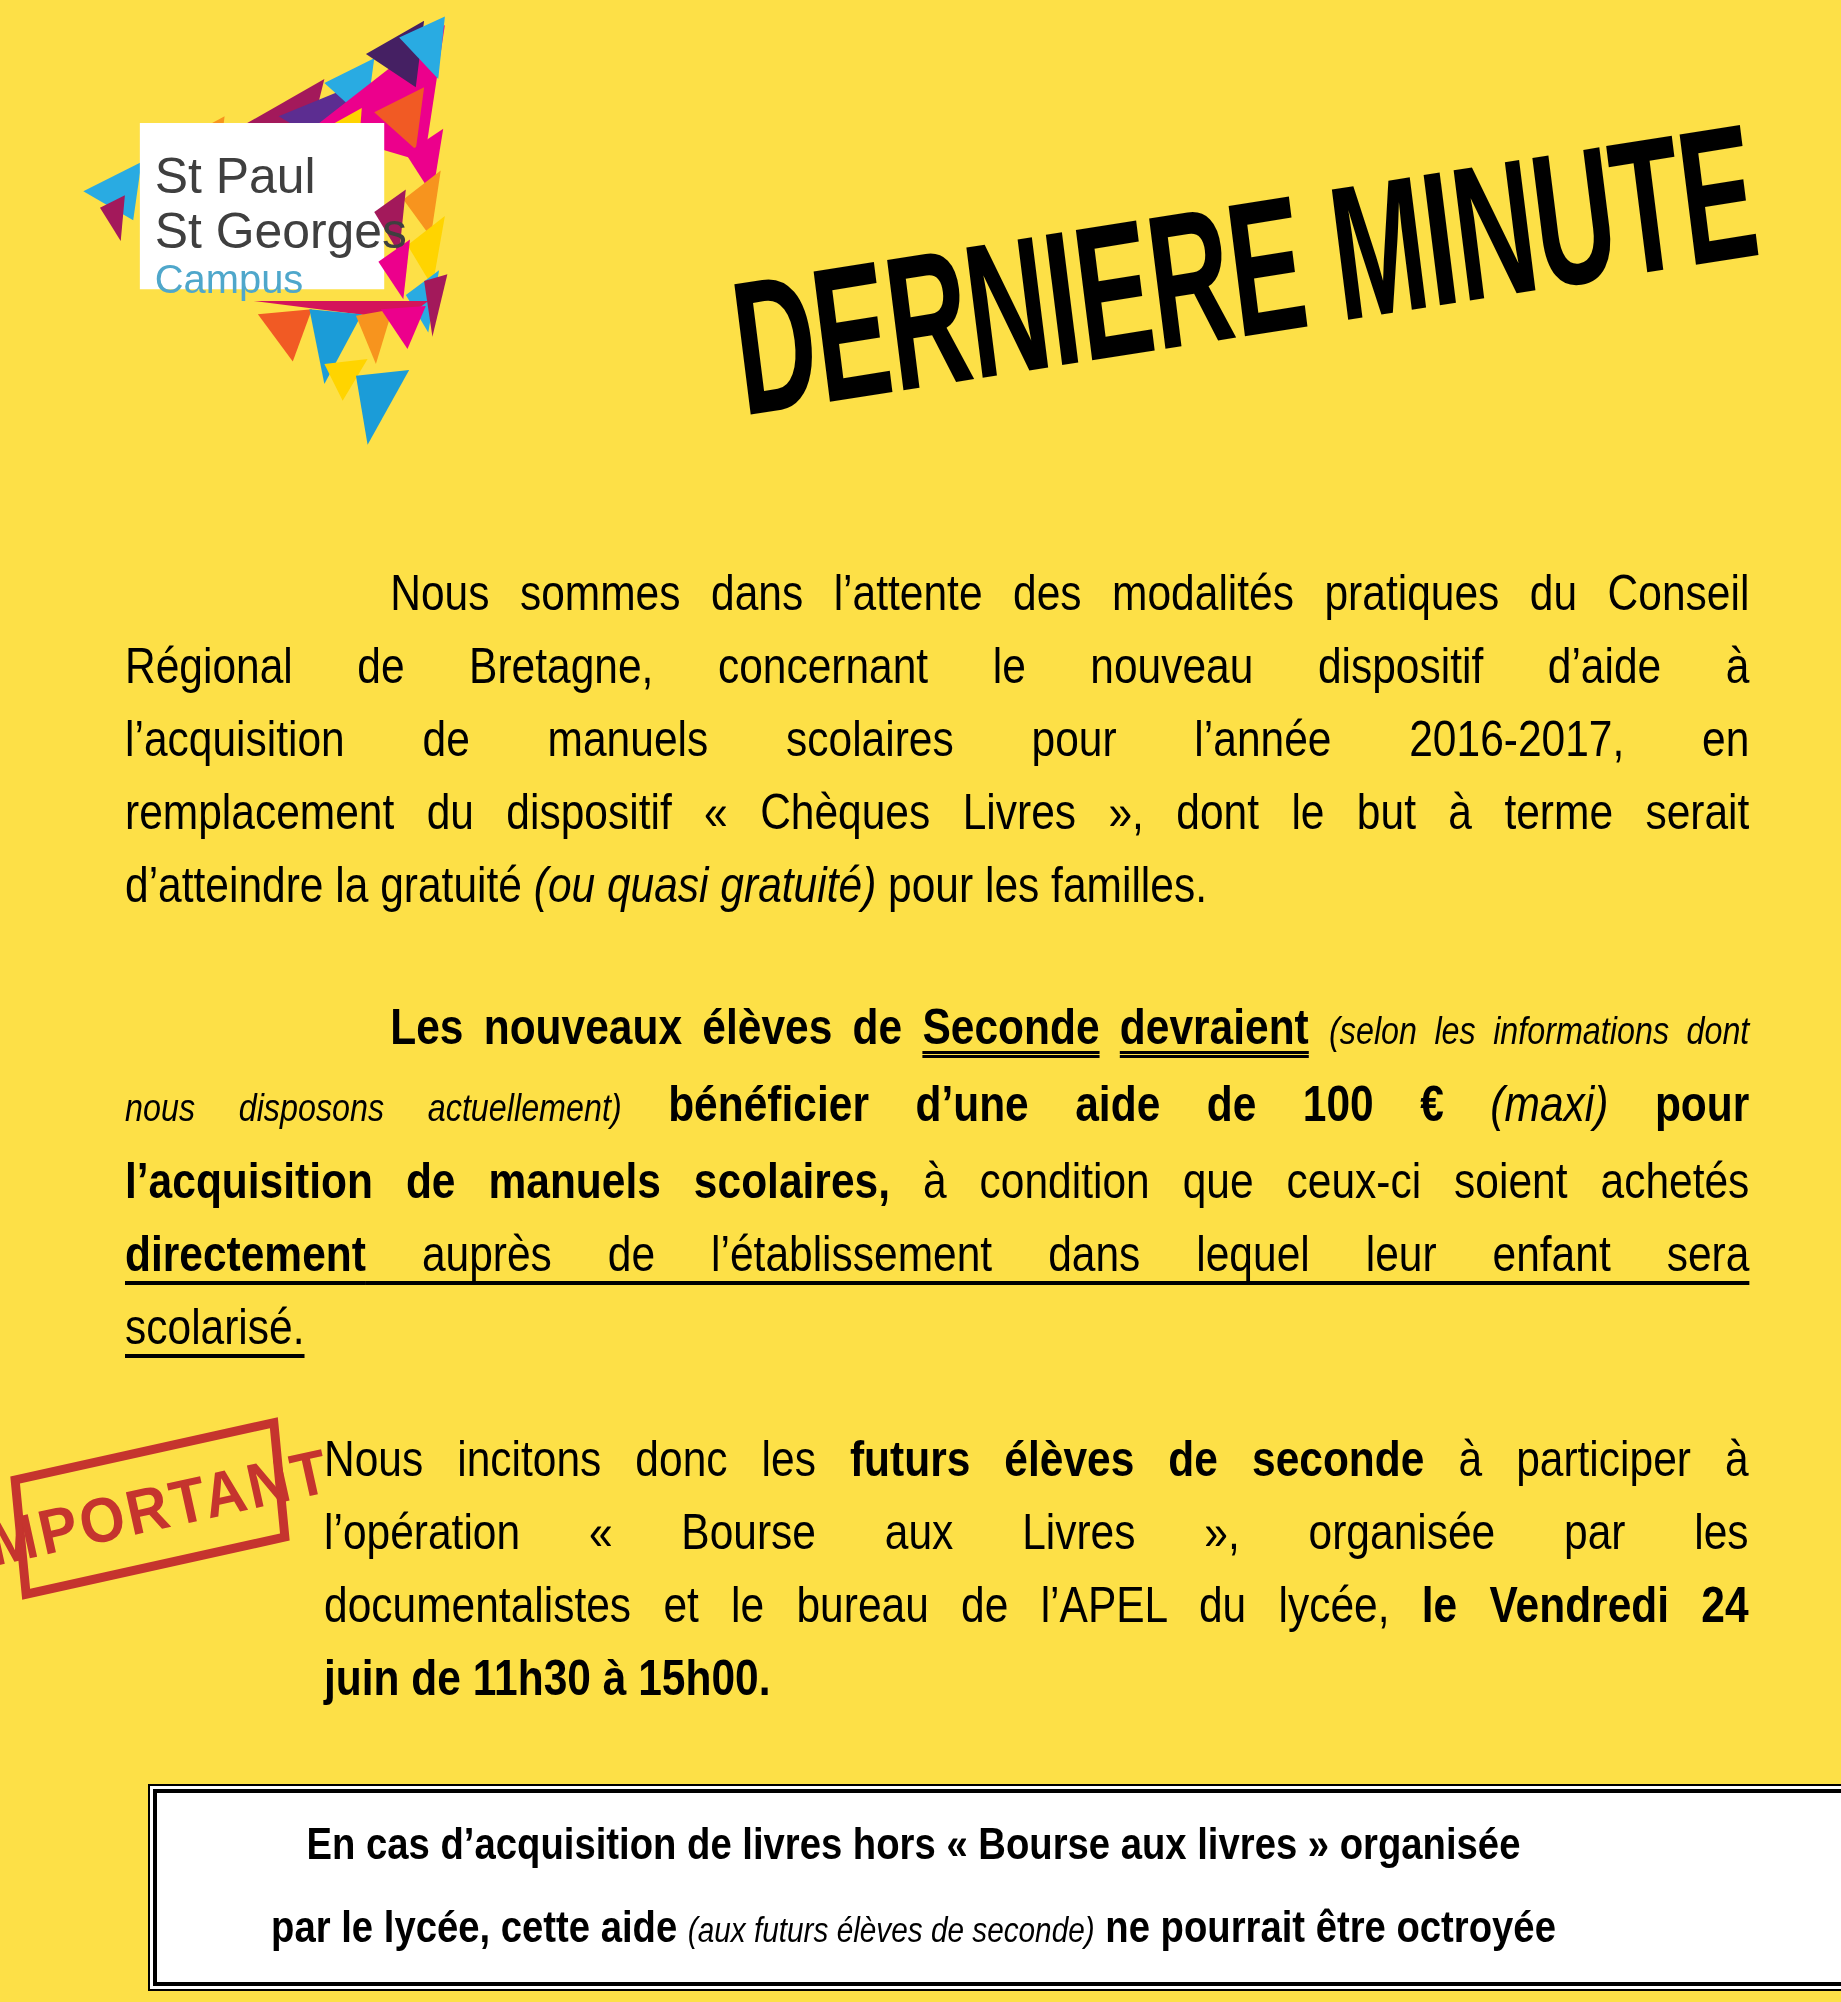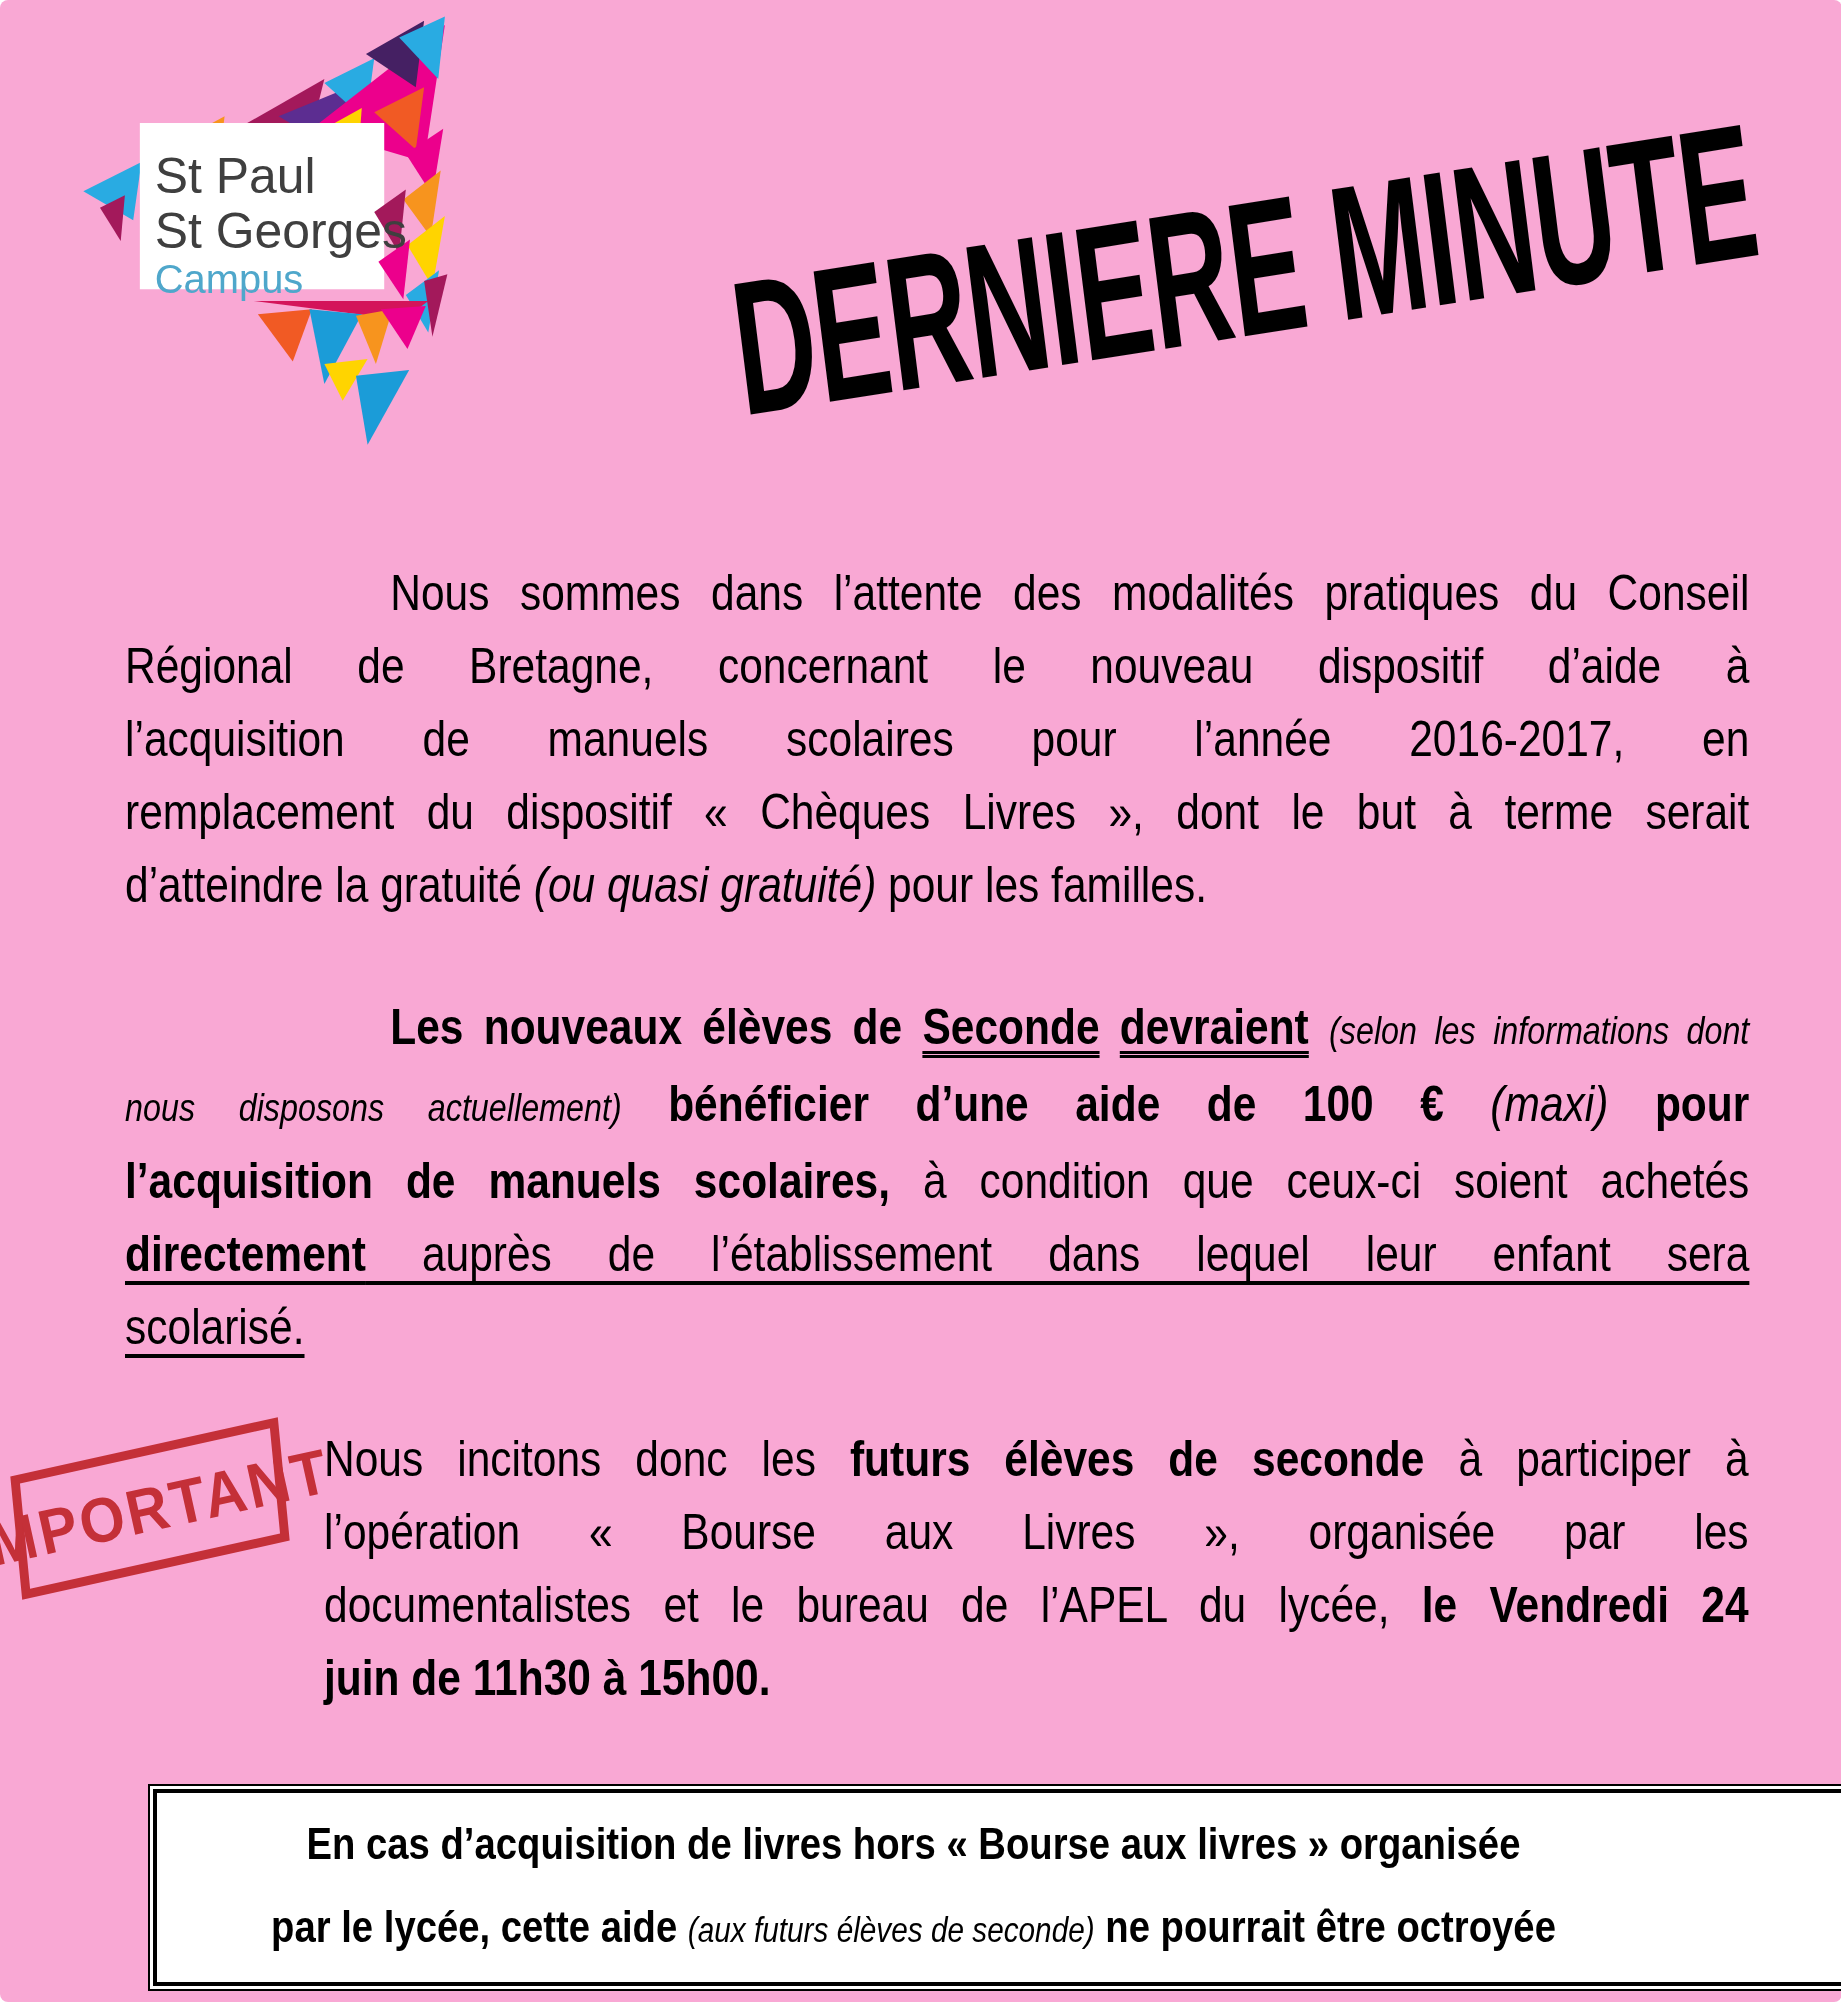--- a/index.html
+++ b/index.html
@@ -1,21 +1,21 @@
 <!DOCTYPE html>
 <html style="font-size:13.3px"><head>
 <meta charset="utf-8">
 <style>
   html,body{ margin:0; padding:0; }
   body{
     width:1842px; height:2002px; background:#ffffff;
     font-family:"Liberation Sans", sans-serif; color:#000;
     position:relative; overflow:hidden;
   }
-  .page{ position:absolute; inset:0; background:#f9a8d4;border-radius:8px; }
+  .page{ position:absolute; inset:0; background:#fde047; }
 
   
   .logo{ position:absolute; left:75px; top:0; width:399px; height:453px; }
 
   
   .title-text{
     position:absolute; left:735px; top:254px;
     font-size:193px; line-height:193px; font-weight:bold;
     letter-spacing:-1.7px; white-space:nowrap;
     transform-origin:0 50%;

